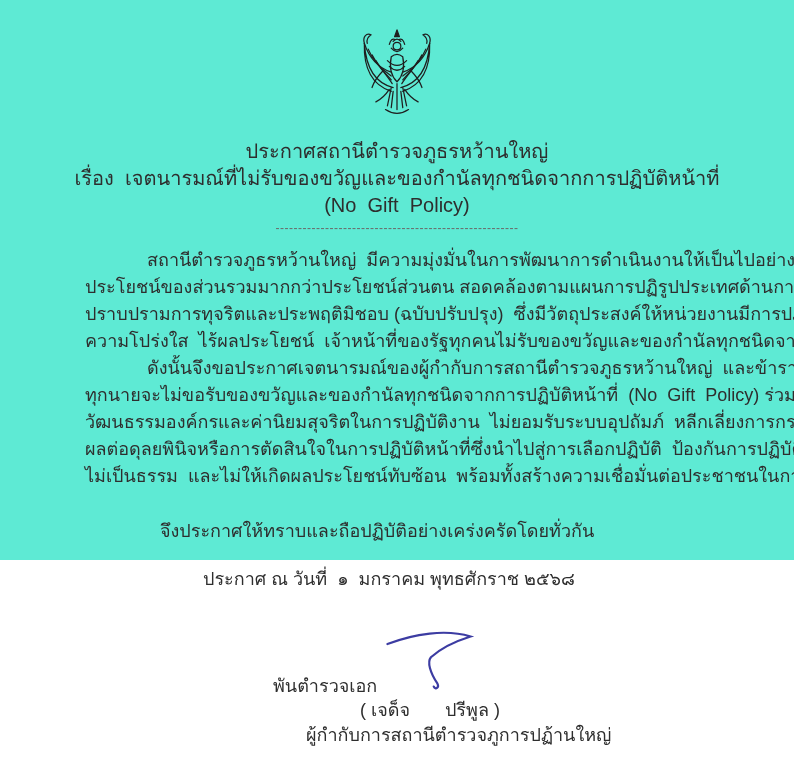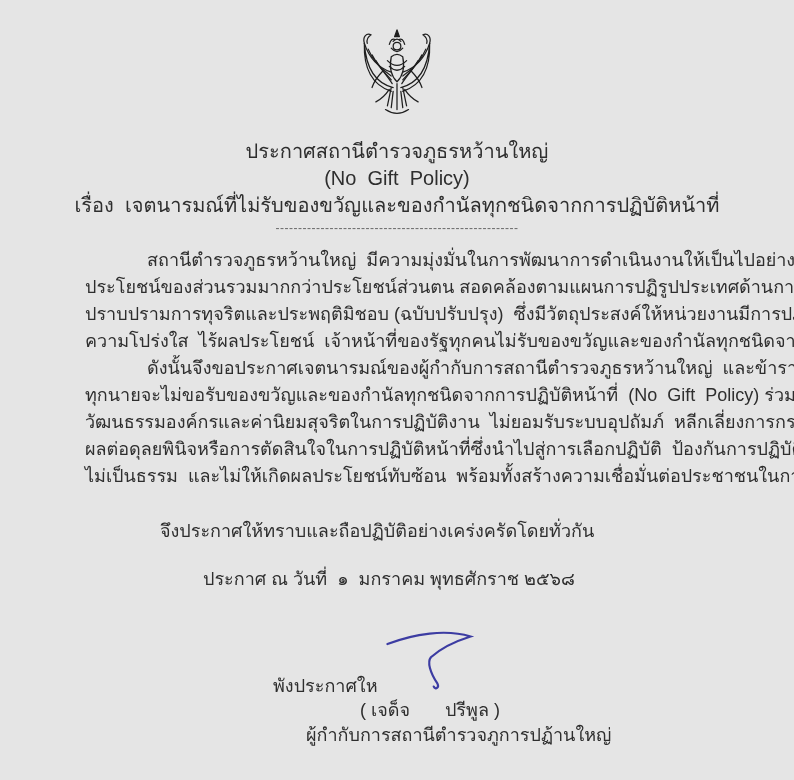--- a/index.html
+++ b/index.html
@@ -1,18 +1,18 @@
 <!DOCTYPE html>
 <html lang="th"><head>
 <meta charset="utf-8">
 <style>
   html,body{margin:0;padding:0;background:#ffffff;}
   body{width:794px;height:780px;overflow:hidden;
        font-family:"Liberation Sans","DejaVu Sans",sans-serif;color:#2e2e2e;}
-  .doc{position:relative;width:794px;height:780px;background:#e5e5e5;}
+  .doc{position:relative;width:794px;height:560px;background:#5eead4;}
   .emblem-wrap{padding-top:28px;text-align:center;}
   .emblem{display:inline-block;}
   .title-block{text-align:center;margin-top:10px;font-size:20px;line-height:27px;}
   .pre{white-space:pre;}
   .divider{text-align:center;color:#6a6a6a;font-size:12px;letter-spacing:.5px;
            line-height:14px;margin-top:2px;}
   .body-text{margin:12px 84px 0 85px;font-size:18px;line-height:27px;}
   .line{white-space:pre;}
   .line.indent{padding-left:62px;}
   .closing{margin:26px 0 0 160px;font-size:18px;white-space:pre;}
@@ -65,22 +65,22 @@
         <path d="M68,64 C72,70 76,74 82,77"></path>
 
         <path d="M60,58 L60,85 M54,62 L50,81 M66,62 L70,81 M56,66 L54,83 M64,66 L66,83"></path>
         <path d="M48,85 Q60,93 72,85"></path>
       </g>
     </svg>
   </div>
 
   <div class="title-block">
     <div class="pre">ประกาศสถานีตำรวจภูธรหว้านใหญ่</div>
+    <div class="pre">เรื่อง  เจตนารมณ์ที่ไม่รับของขวัญและของกำนัลทุกชนิดจากการปฏิบัติหน้าที่</div>
     <div class="pre">(No  Gift  Policy)</div>
-    <div class="pre">เรื่อง  เจตนารมณ์ที่ไม่รับของขวัญและของกำนัลทุกชนิดจากการปฏิบัติหน้าที่</div>
     <div class="divider">------------------------------------------------------</div>
   </div>
 
   <div class="body-text">
     <div class="line indent">สถานีตำรวจภูธรหว้านใหญ่  มีความมุ่งมั่นในการพัฒนาการดำเนินงานให้เป็นไปอย่างโปร่งใสยึดถือ</div>
     <div class="line">ประโยชน์ของส่วนรวมมากกว่าประโยชน์ส่วนตน สอดคล้องตามแผนการปฏิรูปประเทศด้านการป้องกันและ</div>
     <div class="line">ปราบปรามการทุจริตและประพฤติมิชอบ (ฉบับปรับปรุง)  ซึ่งมีวัตถุประสงค์ให้หน่วยงานมีการปฏิบัติงานด้วย</div>
     <div class="line">ความโปร่งใส  ไร้ผลประโยชน์  เจ้าหน้าที่ของรัฐทุกคนไม่รับของขวัญและของกำนัลทุกชนิดจากการปฏิบัติ</div>
     <div class="line indent">ดังนั้นจึงขอประกาศเจตนารมณ์ของผู้กำกับการสถานีตำรวจภูธรหว้านใหญ่  และข้าราชการตำรวจ</div>
     <div class="line">ทุกนายจะไม่ขอรับของขวัญและของกำนัลทุกชนิดจากการปฏิบัติหน้าที่  (No  Gift  Policy) ร่วมกันสร้าง</div>
@@ -90,18 +90,18 @@
   </div>
 
   <div class="closing">จึงประกาศให้ทราบและถือปฏิบัติอย่างเคร่งครัดโดยทั่วกัน</div>
 
   <div class="date-line">ประกาศ ณ วันที่  ๑  มกราคม พุทธศักราช ๒๕๖๘</div>
 
   <div class="sign-block">
     <svg class="sig-ink" width="105" height="68" viewBox="0 0 110 72" aria-hidden="true">
       <path d="M2,17 C30,6 64,1 90,9 C74,14 58,22 48,31 C44,36 47,47 55,59 C57,63 53,66 51,62" stroke="#3c3ca2" stroke-width="2.3" fill="none" stroke-linecap="round"></path>
     </svg>
-    <div class="rank">พังประกาศให</div>
+    <div class="rank">พันตำรวจเอก</div>
     <div class="name">( เจด็จ       ปรีพูล )</div>
     <div class="position">ผู้กำกับการสถานีตำรวจภูการปฏ้านใหญ่</div>
   </div>
 
 </div>
 
 </body></html>

